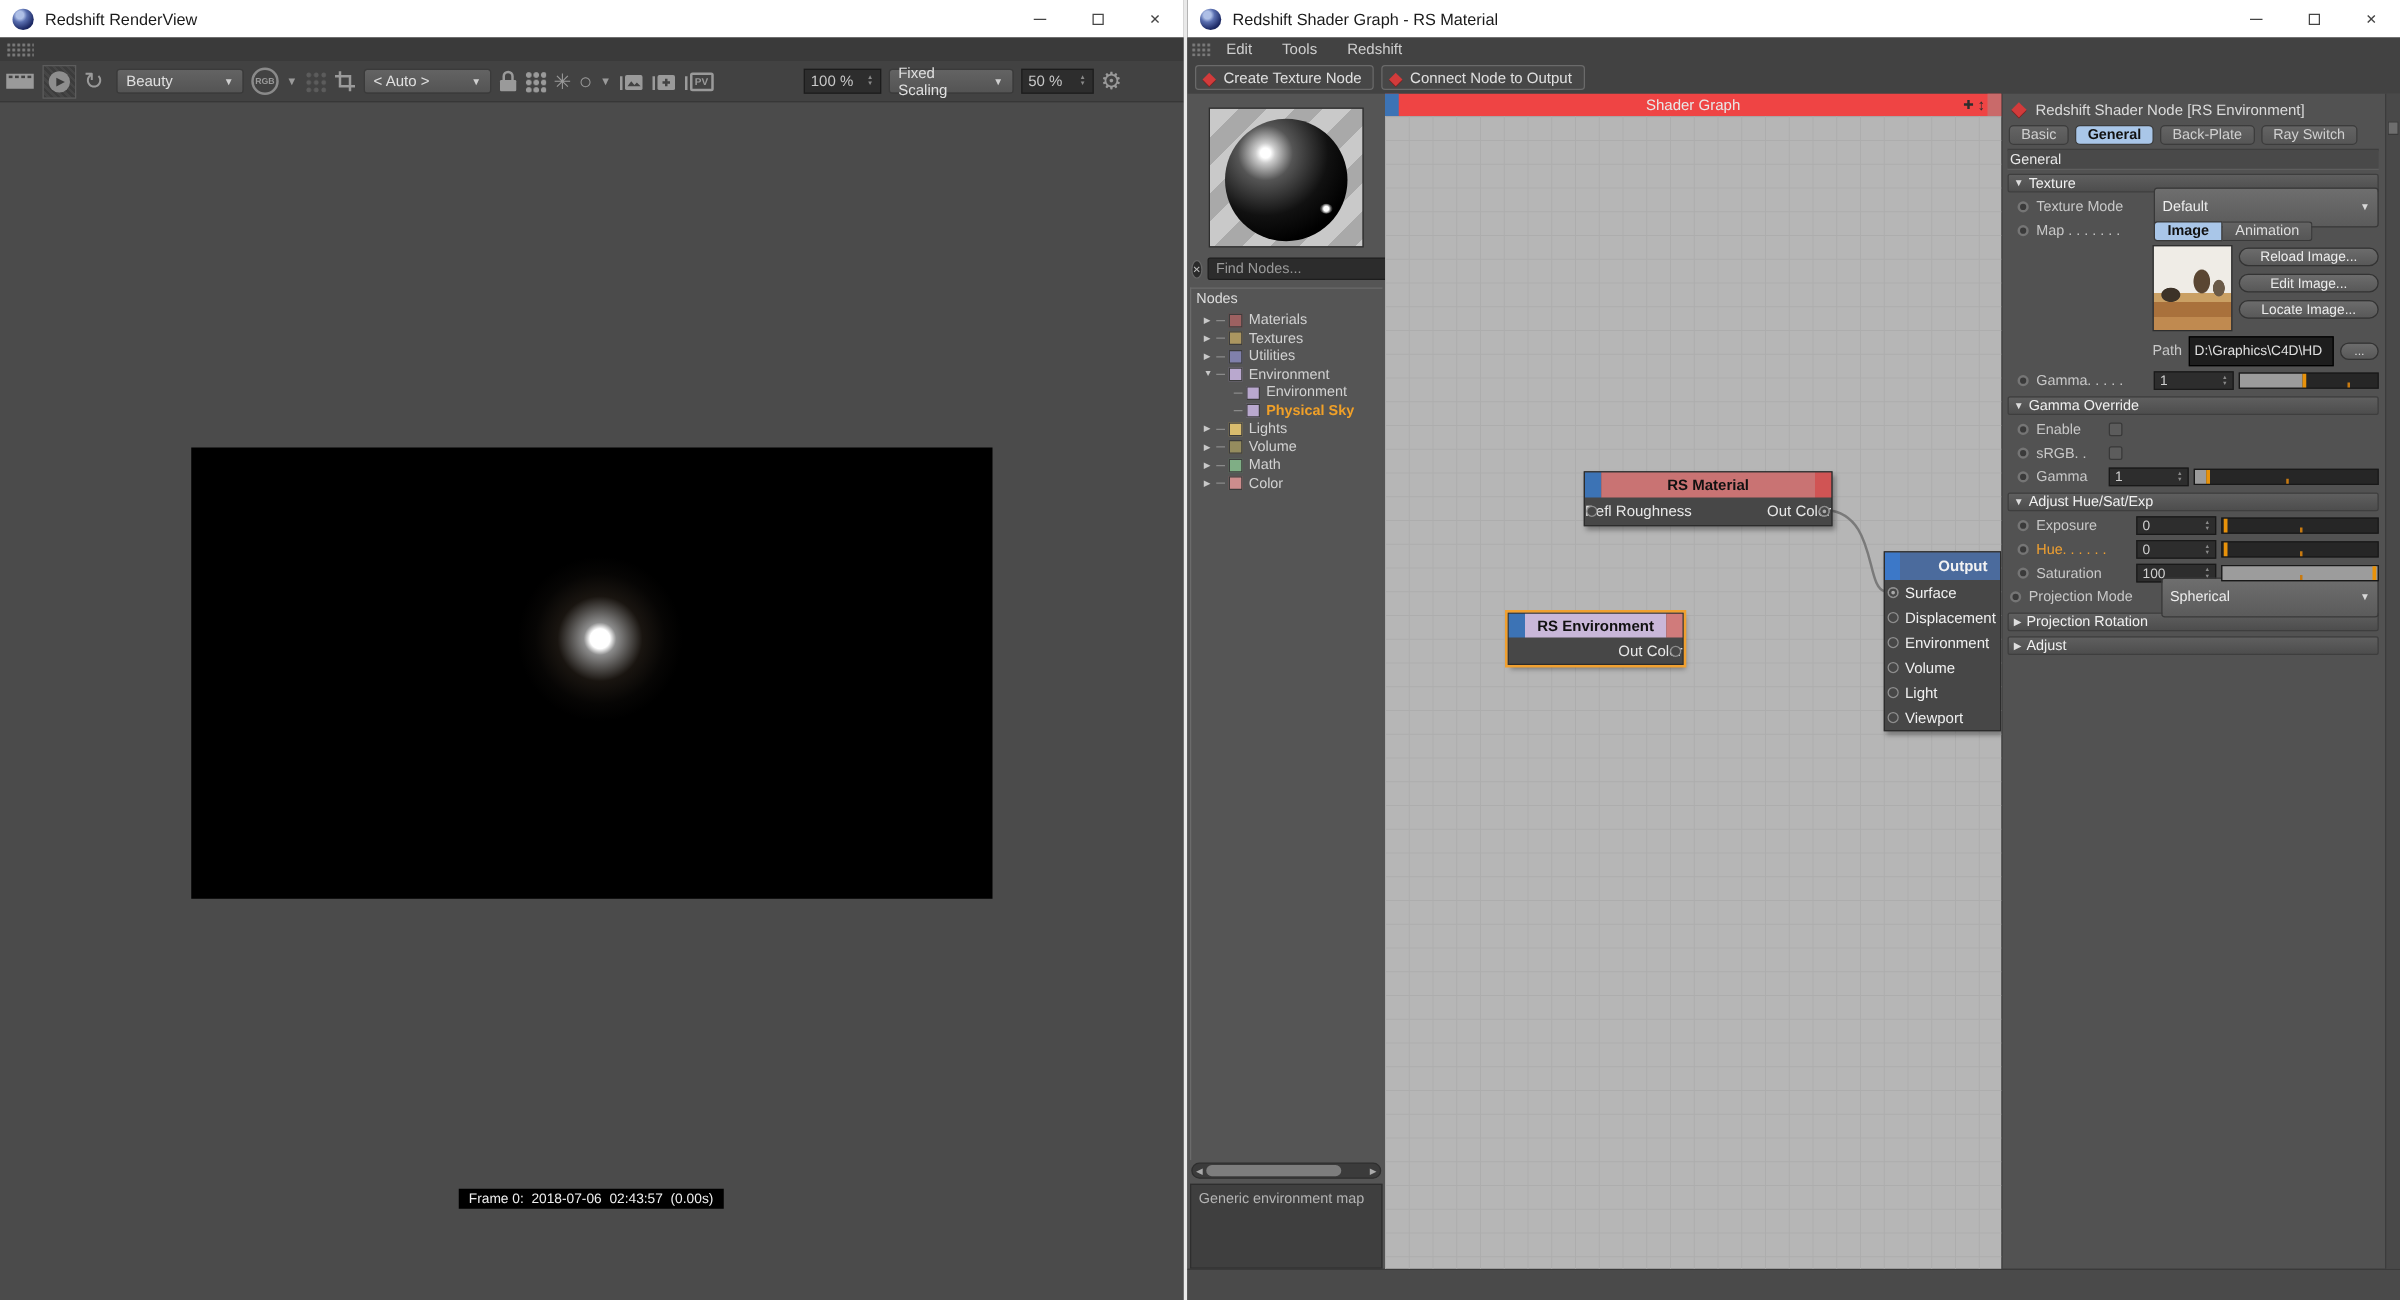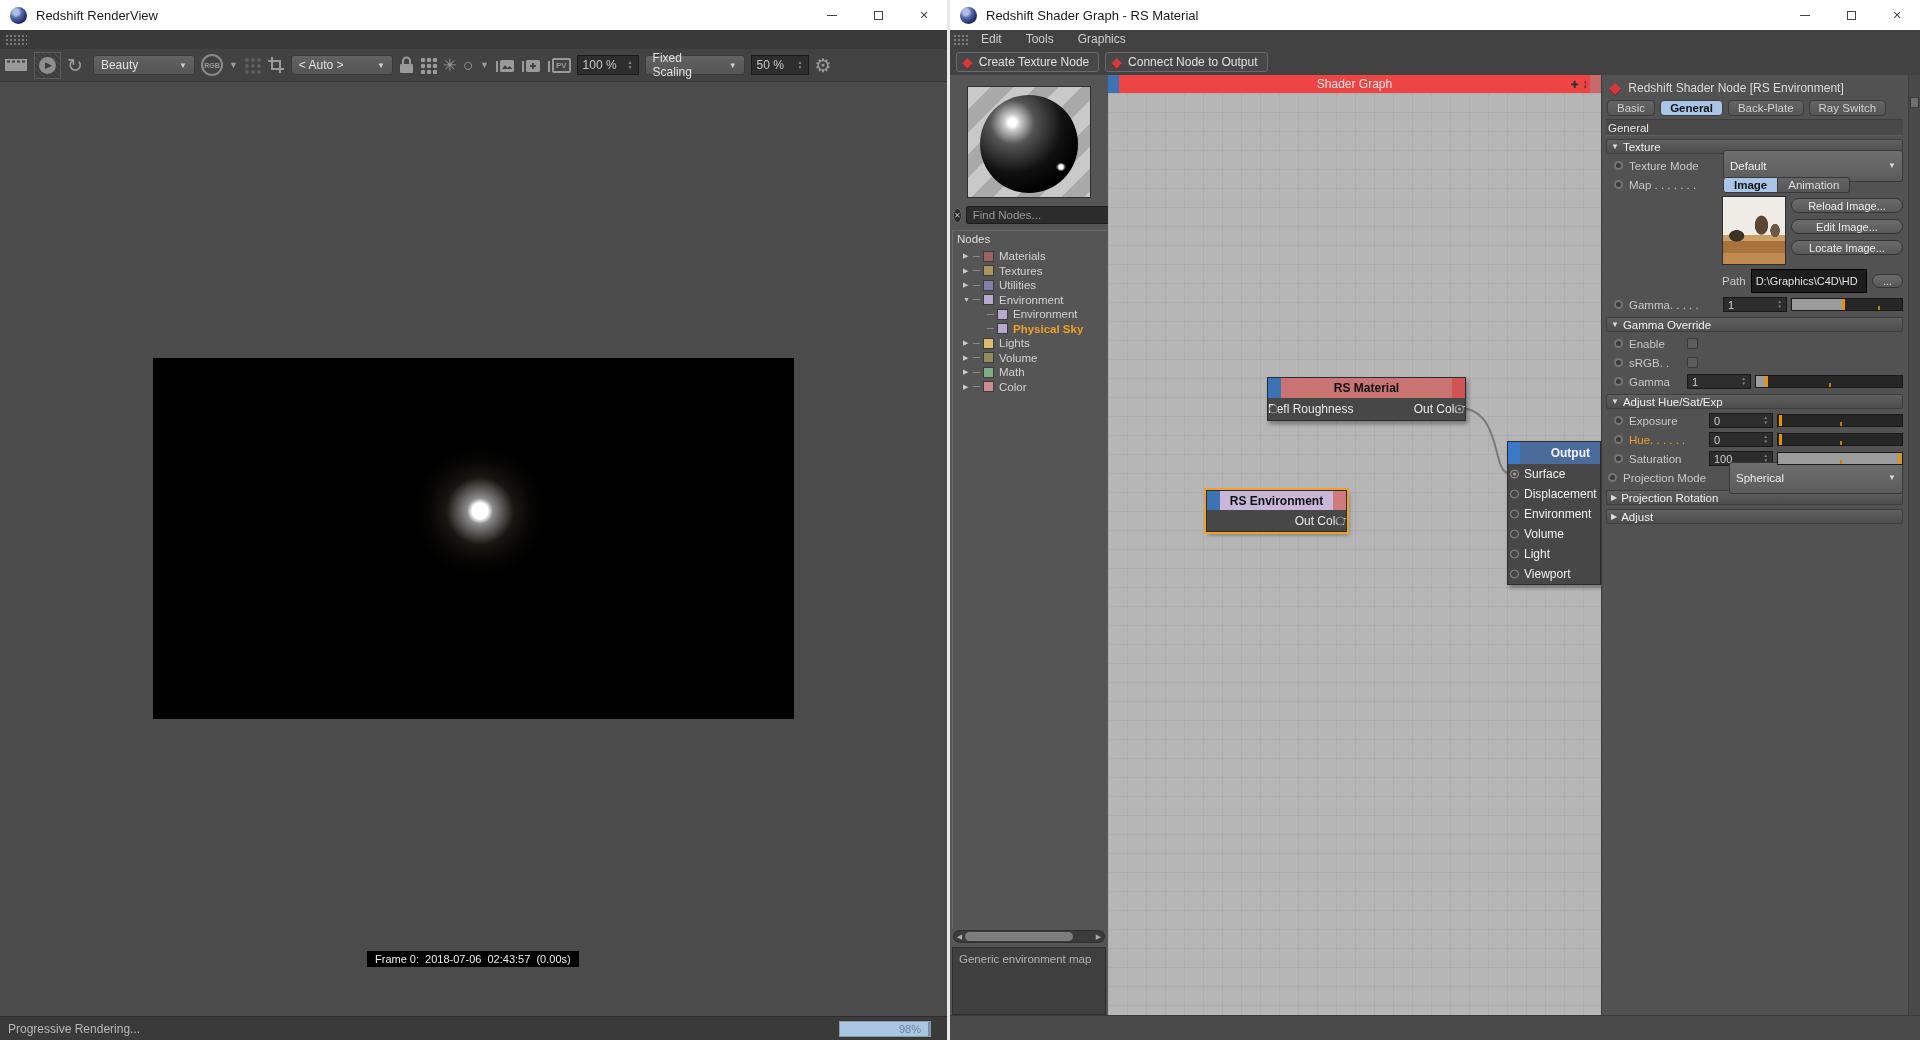--- a/index.html
+++ b/index.html
@@ -266,21 +266,21 @@
           <path d="M2 15V4" stroke="#9a9a9a" stroke-width="2"></path>
           <rect x="5" y="3" width="14" height="12" rx="1.5" fill="#9a9a9a"></rect>
           <path d="M12 6v6M9 9h6" stroke="#424242" stroke-width="2"></path>
         </svg>
       <div style="display:flex; align-items:center; gap:1px;">
         <svg class="imgsvg" width="4" height="17" viewBox="0 0 4 17">
             <path d="M2 15V4" stroke="#9a9a9a" stroke-width="2"></path>
           </svg>
         <div class="pvbox">PV</div>
       </div>
-      <div class="spin" style="width:62px; ">
+      <div class="spin" style="width:62px; margin-left:66px;">
           <span>100 %</span>
           <span class="arr">
             <span>▲</span>
             <span>▼</span>
           </span>
         </div>
       <div class="ddl" style="width:100px;">
           <span>Fixed Scaling</span>
         </div>
       <div class="spin" style="width:58px;">
@@ -290,27 +290,20 @@
             <span>▼</span>
           </span>
         </div>
       <div class="tico" style="font-size:19px;">⚙</div>
     </div>
     <div class="viewport">
       <div class="renderimg">
         <div class="glowdot"></div>
       </div>
       <div class="framelabel">Frame 0:  2018-07-06  02:43:57  (0.00s)</div>
-    </div>
-    <div class="statusbar">
-      <span>Progressive Rendering...</span>
-      <div class="progress">
-        <div class="pfill"></div>
-        <div class="ptext">98%</div>
-      </div>
     </div>
   </div>
 
   <div class="divider"></div>
 
   <div class="win" id="rwin">
     <div class="titlebar">
       <div class="appicon"></div>
       <div class="wtitle">Redshift Shader Graph - RS Material</div>
       <div class="wbtns">
@@ -320,21 +313,21 @@
         <div class="wbtn max">
             <span></span>
           </div>
         <div class="wbtn">✕</div>
       </div>
     </div>
     <div class="menubar">
       <div class="grip" style="width:16px; height:11px; margin-left:3px;"></div>
       <div class="menuitem">Edit</div>
       <div class="menuitem">Tools</div>
-      <div class="menuitem">Graphics</div>
+      <div class="menuitem">Redshift</div>
     </div>
     <div class="rtoolbar">
       <div class="tbtn">
         <span class="gem">◆</span>
         <span>Create Texture Node</span>
       </div>
       <div class="tbtn">
         <span class="gem">◆</span>
         <span>Connect Node to Output</span>
       </div>

